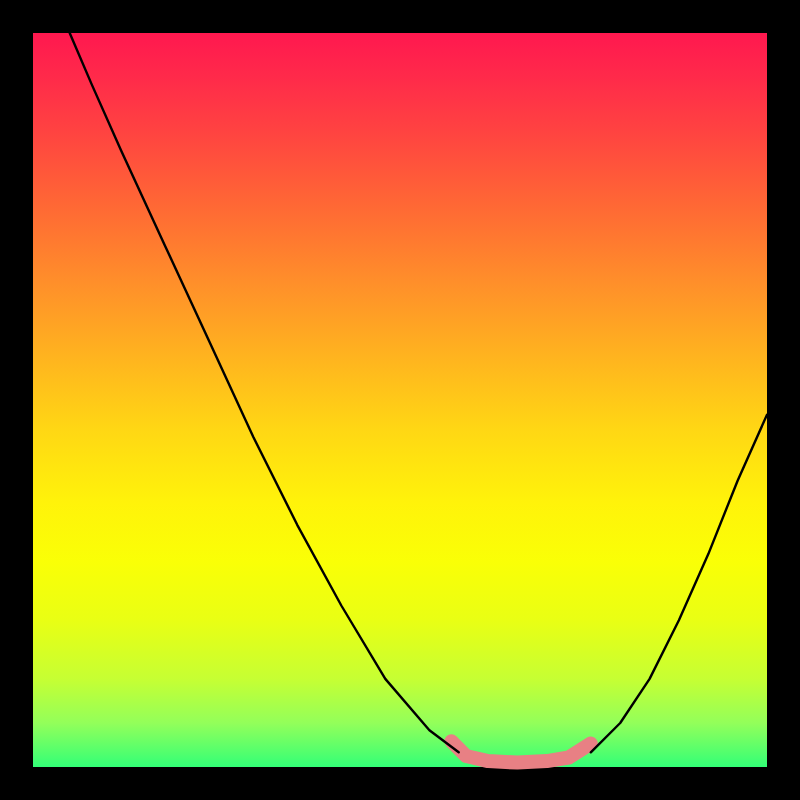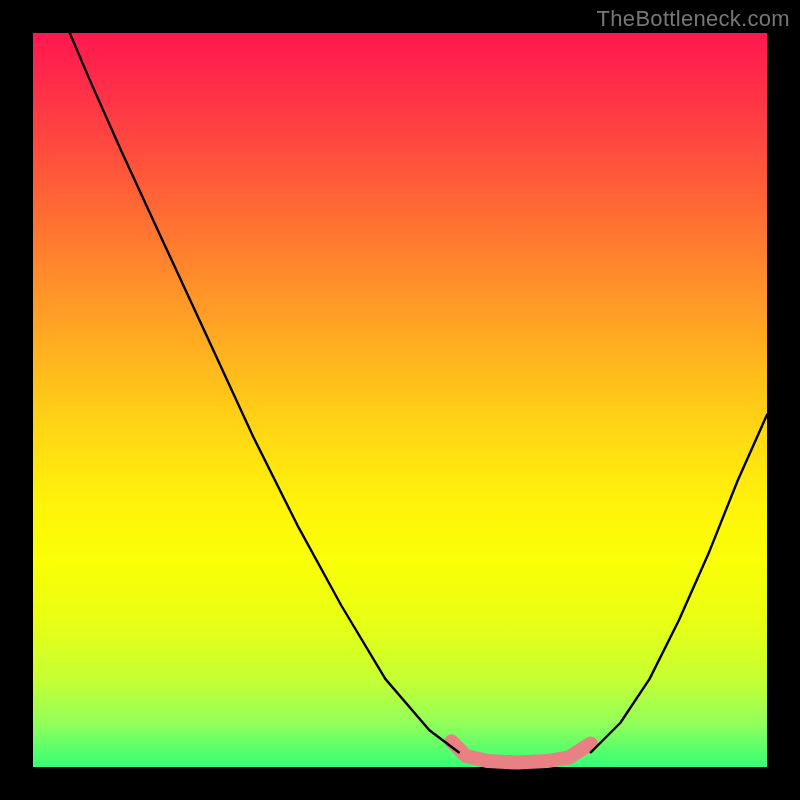--- a/index.html
+++ b/index.html
@@ -60,21 +60,20 @@
     width: 734px;
     height: 734px;
     overflow: visible;
   }
 </style>
 </head>
 <body>
 
 <div class="frame">
 
-  <div class="watermark">TheBottleneck.com</div>
 
   <div class="plot">
     <svg class="curve" viewBox="0 0 734 734" preserveAspectRatio="none">
       <path id="path-pink-bottom" fill="none" stroke-linecap="round" stroke-linejoin="round" d="M418.4 708.3 L433.1 723.0 L455.1 728.1 L484.4 729.6 L513.8 728.1 L535.8 724.5 L557.8 710.5" stroke="#e88084" stroke-width="14"></path>
       <path id="path-black-left" fill="none" stroke-linecap="round" stroke-linejoin="round" d="M36.7 0.0 L58.7 51.4 L88.1 117.4 L132.1 212.9 L176.2 308.3 L220.2 403.7 L264.2 491.8 L308.3 572.5 L352.3 645.9 L396.4 697.3 L425.7 719.3" stroke="#000000" stroke-width="2.4"></path>
       <path id="path-black-right" fill="none" stroke-linecap="round" stroke-linejoin="round" d="M557.8 719.3 L587.2 690.0 L616.6 645.9 L645.9 587.2 L675.3 521.1 L704.6 447.7 L734.0 381.7" stroke="#000000" stroke-width="2.4"></path>
     </svg>
   </div>
 
 </div>

